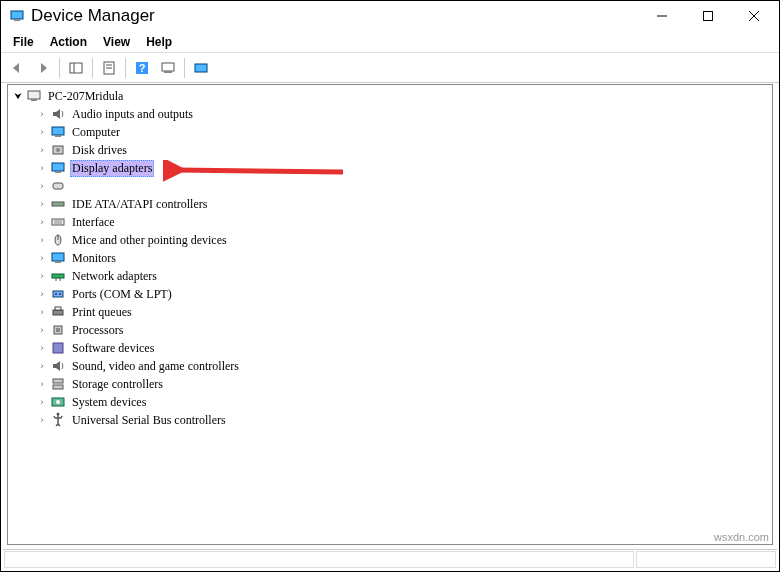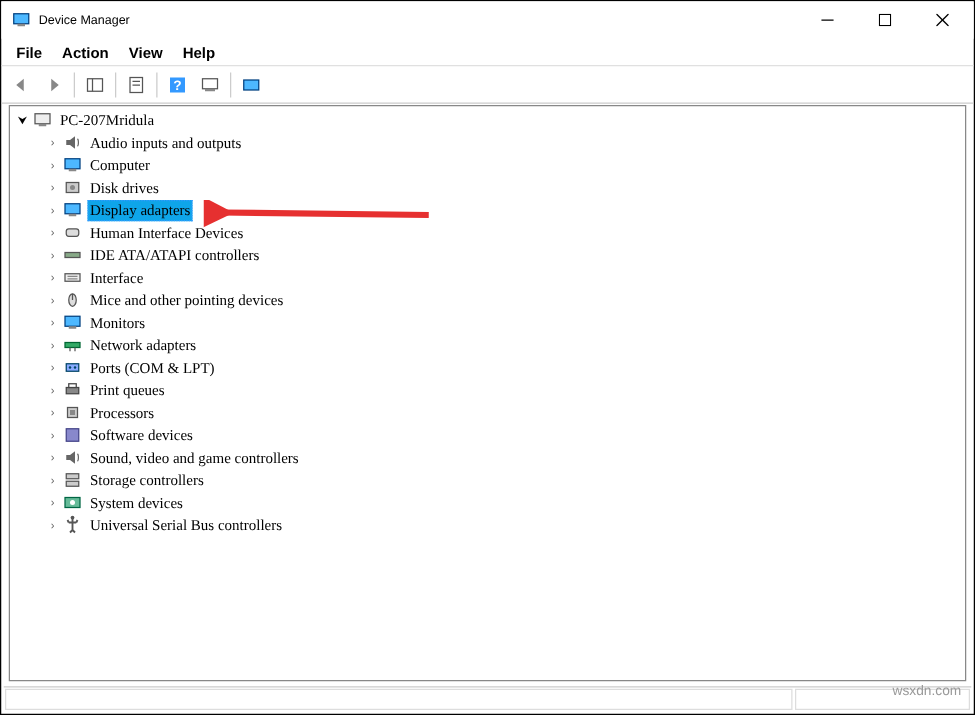--- a/index.html
+++ b/index.html
@@ -1,20 +1,20 @@
 <!DOCTYPE html>
 <html><head>
   <meta charset="utf-8">
   <style>
     * { margin: 0; padding: 0; box-sizing: border-box; font-family: "Segoe UI", Tahoma, sans-serif; }
     body { width: 780px; height: 572px; background: #fff; position: relative; border: 1px solid #000; }
     
     .titlebar { height: 30px; display: flex; align-items: center; padding: 0 2px 0 8px; background: #fff; }
     .titlebar-icon { width: 16px; height: 16px; margin-right: 6px; display: flex; align-items: center; justify-content: center; }
-    .titlebar-title { font-size: 10px; flex: 1; }
+    .titlebar-title { font-size: 17px; flex: 1; }
     .titlebar-controls { display: flex; }
     .titlebar-btn { width: 46px; height: 30px; display: flex; align-items: center; justify-content: center; font-size: 14px; cursor: default; }
     
     .menubar { height: 22px; display: flex; align-items: center; padding: 0 4px; border-bottom: 1px solid #e0e0e0; font-weight: bold; }
     .menu-item { padding: 2px 8px; font-size: 12px; cursor: default; }
     
     .toolbar { height: 30px; display: flex; align-items: center; padding: 0 4px; border-bottom: 1px solid #ccc; gap: 2px; }
     .toolbar-btn { width: 24px; height: 24px; display: flex; align-items: center; justify-content: center; border: 1px solid transparent; cursor: default; }
     .toolbar-sep { width: 1px; height: 20px; background: #ccc; margin: 0 2px; }
     
@@ -23,27 +23,27 @@
     .tree-node { display: flex; align-items: center; height: 18px; font-size: 12px; white-space: nowrap; cursor: default; }
     .tree-node.root { padding-left: 4px; }
     .tree-node.child { padding-left: 28px; }
     
     .expand-arrow { width: 12px; height: 12px; display: flex; align-items: center; justify-content: center; font-size: 9px; color: #666; margin-right: 2px; }
     .expand-arrow.open { color: #000; }
     
     .node-icon { width: 16px; height: 16px; margin-right: 4px; display: flex; align-items: center; justify-content: center; }
     
     .node-label { padding: 0 2px; font-family: Liberation Serif, serif; }
-    .node-label.highlighted { background: #0ea5e9; border: 1px dotted #3399ff; padding: 0 1px; }
+    .node-label.highlighted { background: #c4b5fd; border: 1px dotted #3399ff; padding: 0 1px; }
     
     .statusbar { position: absolute; bottom: 2px; left: 2px; right: 2px; height: 20px; display: flex; border-top: 1px solid #ccc; }
     .status-segment { flex: 1; border: 1px solid #ddd; margin: 1px; }
     .status-segment.small { flex: 0 0 140px; }
     
-    .watermark { position: absolute; bottom: 12px; right: 10px; font-size: 11px; color: #999; }
+    .watermark { position: absolute; bottom: 28px; right: 10px; font-size: 11px; color: #999; }
     
     .red-arrow { position: absolute; top: 159px; left: 162px; pointer-events: none; }
   </style>
 </head>
 <body>
 
 <div class="titlebar">
   <span class="titlebar-icon">
     <svg width="16" height="16" viewBox="0 0 16 16">
         <rect x="2" y="3" width="12" height="8" fill="#4db8ff" stroke="#004080"></rect>
@@ -177,21 +177,20 @@
         </span>
         <span class="node-label highlighted">Display adapters</span>
       </div>
       <div class="tree-node child">
         <span class="expand-arrow">›</span>
         <span class="node-icon">
           <svg width="16" height="16">
             <rect x="3" y="5" width="10" height="6" rx="2" fill="#ddd" stroke="#555"></rect>
           </svg>
         </span>
-        <span class="node-label">Human Interface Devices</span>
       </div>
       <div class="tree-node child">
         <span class="expand-arrow">›</span>
         <span class="node-icon">
           <svg width="16" height="16">
             <rect x="2" y="6" width="12" height="4" fill="#8a8" stroke="#555"></rect>
           </svg>
         </span>
         <span class="node-label">IDE ATA/ATAPI controllers</span>
       </div>

